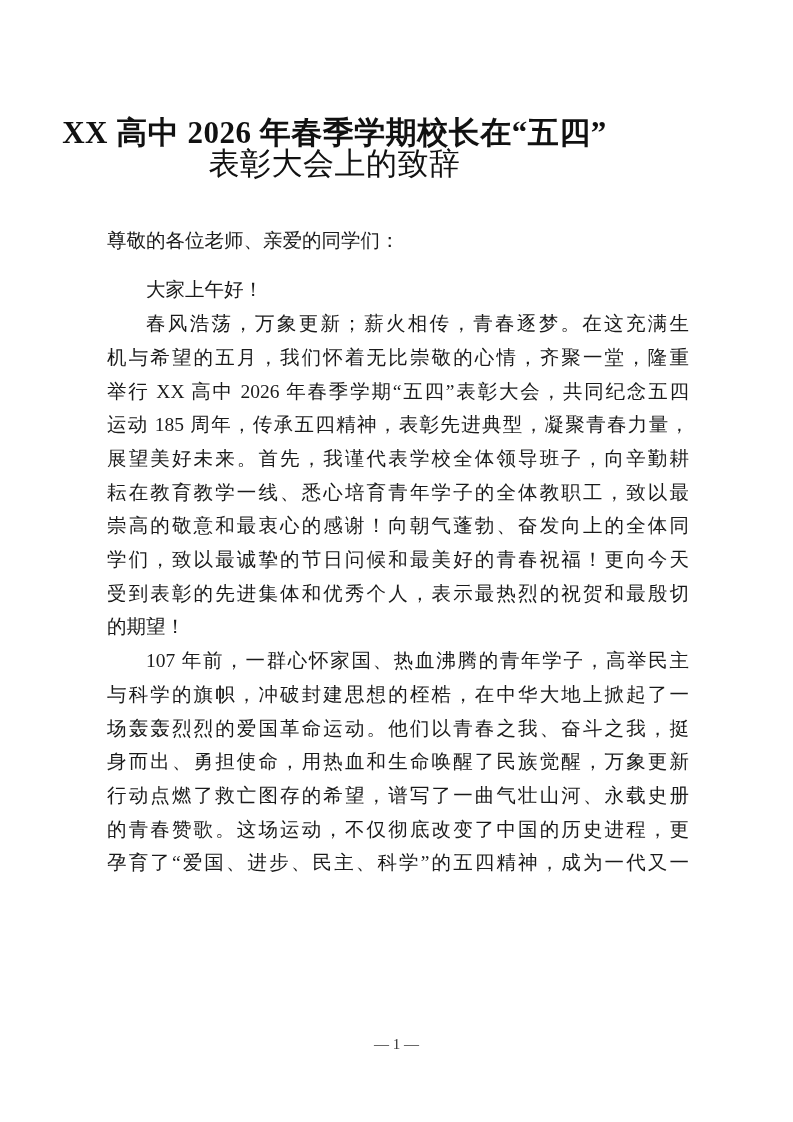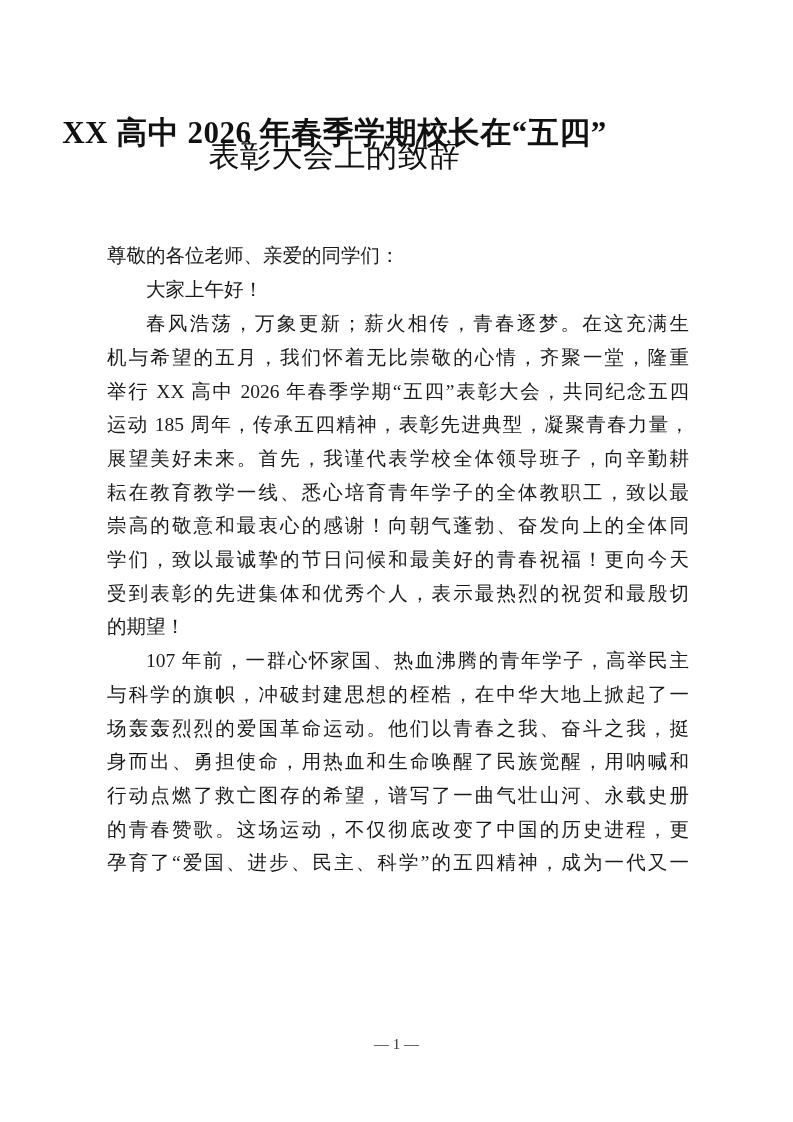--- a/index.html
+++ b/index.html
@@ -5,21 +5,21 @@
   html, body { margin: 0; padding: 0; background: #ffffff; }
   body { width: 793px; height: 1122px; position: relative; overflow: hidden; }
   .page { position: absolute; left: 0; top: 0; width: 793px; height: 1122px; background: #fff; }
   .title {
     position: absolute; left: 0; width: 669px; text-align: center;
     font-family: "Liberation Serif", "DejaVu Serif", serif;
     font-weight: bold; font-size: 31px; color: #111; line-height: 40px;
     letter-spacing: 0.5px;
   }
   .title.l1 { top: 113px; }
-  .title.l2 { top: 136px; font-weight: normal; text-align: center; }
+  .title.l2 { top: 144px; font-weight: normal; text-align: center; }
   .body-line {
     position: absolute; left: 107px; width: 582px;
     font-family: "Liberation Serif", "DejaVu Serif", serif;
     font-size: 19.5px; color: #1a1a1a; line-height: 26px; height: 26px;
     white-space: nowrap; text-align: justify; text-align-last: justify;
   }
   .body-line.indent { left: 146px; width: 543px; }
   .body-line.last { text-align-last: left; }
   .footer {
     position: absolute; top: 1036px; left: 0; width: 793px; text-align: center;
@@ -27,36 +27,36 @@
   }
 </style>
 </head>
 <body>
 
 <div class="page">
 
   <div class="title l1">XX 高中 2026 年春季学期校长在“五四”</div>
   <div class="title l2">表彰大会上的致辞</div>
 
-  <div class="body-line last" style="top:243px">尊敬的各位老师、亲爱的同学们：</div>
+  <div class="body-line last" style="top:228px">尊敬的各位老师、亲爱的同学们：</div>
   <div class="body-line indent last" style="top:277px">大家上午好！</div>
 
   <div class="body-line indent" style="top:311px">春风浩荡，万象更新；薪火相传，青春逐梦。在这充满生</div>
   <div class="body-line" style="top:345px">机与希望的五月，我们怀着无比崇敬的心情，齐聚一堂，隆重</div>
   <div class="body-line" style="top:379px">举行 XX 高中 2026 年春季学期“五四”表彰大会，共同纪念五四</div>
   <div class="body-line" style="top:412px">运动 185 周年，传承五四精神，表彰先进典型，凝聚青春力量，</div>
   <div class="body-line" style="top:446px">展望美好未来。首先，我谨代表学校全体领导班子，向辛勤耕</div>
   <div class="body-line" style="top:480px">耘在教育教学一线、悉心培育青年学子的全体教职工，致以最</div>
   <div class="body-line" style="top:513px">崇高的敬意和最衷心的感谢！向朝气蓬勃、奋发向上的全体同</div>
   <div class="body-line" style="top:547px">学们，致以最诚挚的节日问候和最美好的青春祝福！更向今天</div>
   <div class="body-line" style="top:581px">受到表彰的先进集体和优秀个人，表示最热烈的祝贺和最殷切</div>
   <div class="body-line last" style="top:614px">的期望！</div>
 
   <div class="body-line indent" style="top:648px">107 年前，一群心怀家国、热血沸腾的青年学子，高举民主</div>
   <div class="body-line" style="top:682px">与科学的旗帜，冲破封建思想的桎梏，在中华大地上掀起了一</div>
   <div class="body-line" style="top:716px">场轰轰烈烈的爱国革命运动。他们以青春之我、奋斗之我，挺</div>
-  <div class="body-line" style="top:749px">身而出、勇担使命，用热血和生命唤醒了民族觉醒，用呐喊和</div>
+  <div class="body-line" style="top:749px">身而出、勇担使命，用热血和生命唤醒了民族觉醒，万象更新</div>
   <div class="body-line" style="top:783px">行动点燃了救亡图存的希望，谱写了一曲气壮山河、永载史册</div>
   <div class="body-line" style="top:817px">的青春赞歌。这场运动，不仅彻底改变了中国的历史进程，更</div>
   <div class="body-line" style="top:850px">孕育了“爱国、进步、民主、科学”的五四精神，成为一代又一</div>
 
   <div class="footer">— 1 —</div>
 </div>
 
 </body></html>

